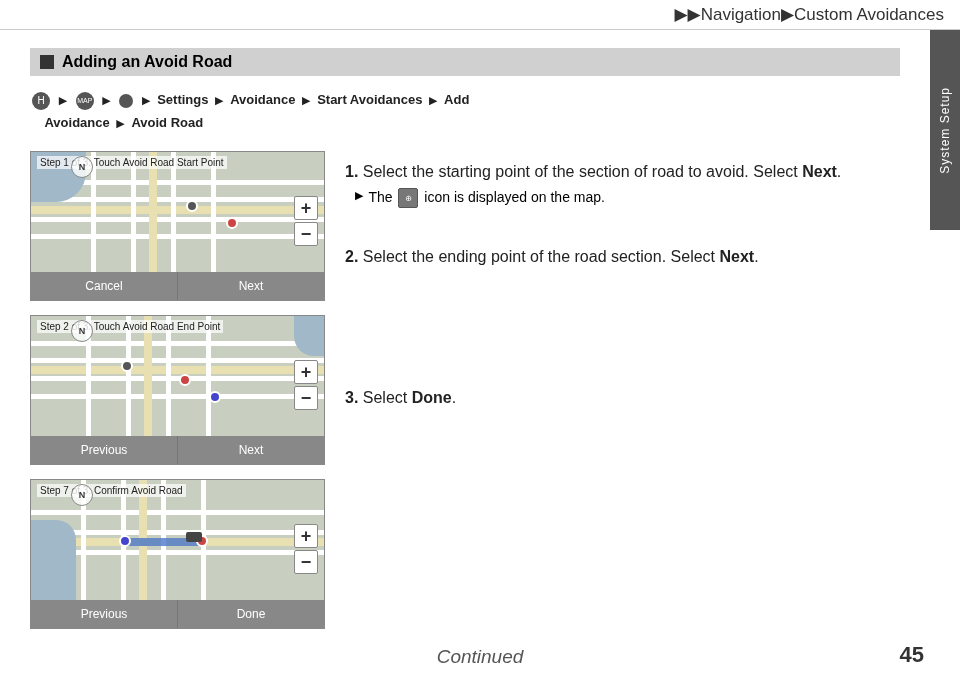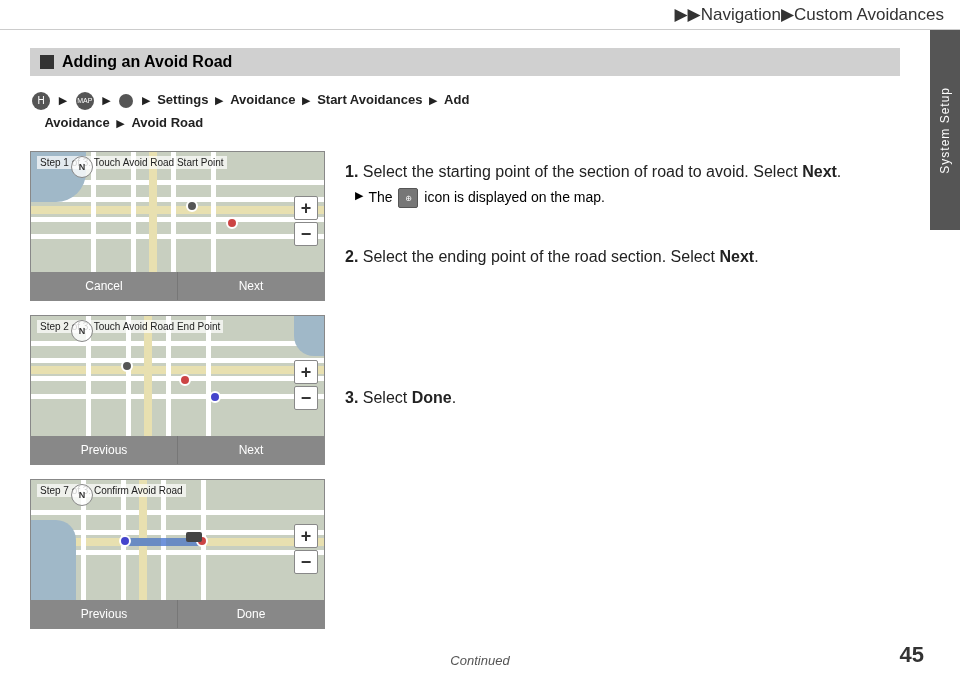--- a/index.html
+++ b/index.html
@@ -241,21 +241,21 @@
       margin: 0 2px;
       position: relative;
     }
 
     
     .continued {
       position: absolute;
       bottom: 10px;
       left: 50%;
       transform: translateX(-50%);
-      font-size: 13px;
+      font-size: 19px;
       color: #555;
       font-style: italic;
     }
 
     
     .page-number {
       position: absolute;
       bottom: 10px;
       right: 36px;
       font-size: 22px;

